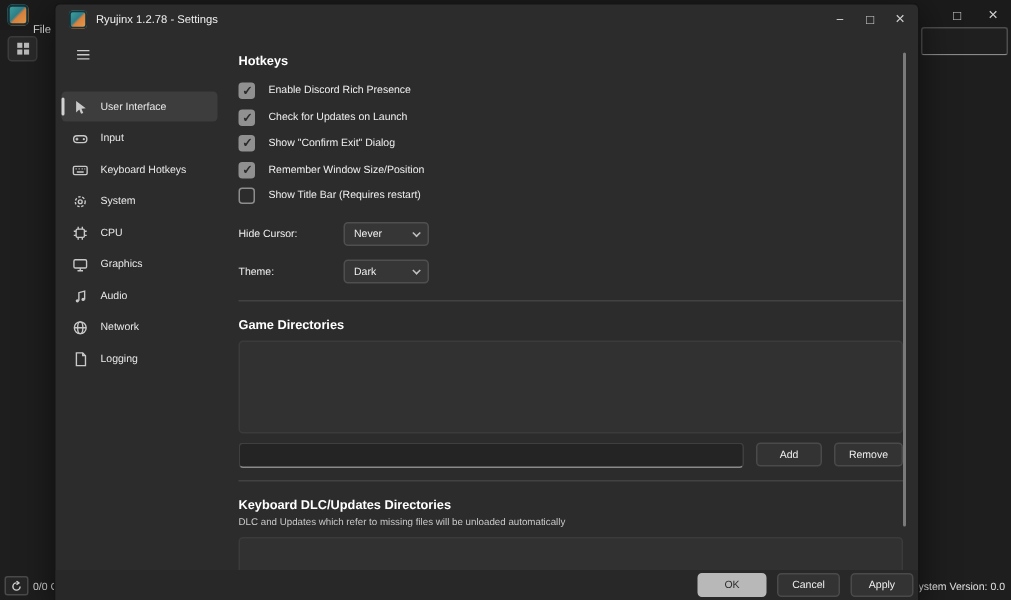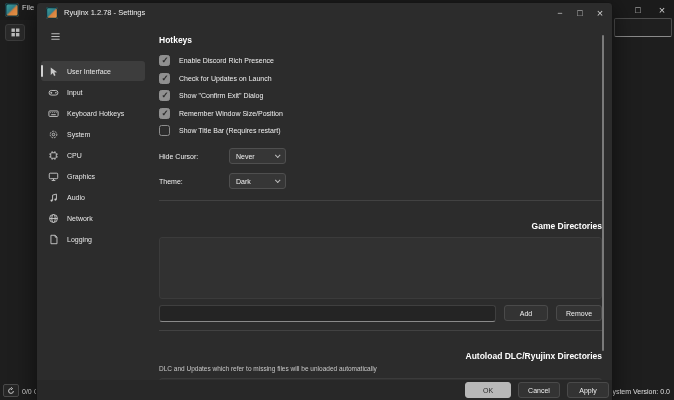--- a/index.html
+++ b/index.html
@@ -5,21 +5,21 @@
   * { margin:0; padding:0; box-sizing:border-box; }
   html,body { width:674px; height:400px; overflow:hidden; background:#1e1e1e;
     font-family:"Liberation Sans", sans-serif; color:#e6e6e6; }
   body { position:relative; }
 
   
   .mw-titlebar { position:absolute; top:0; left:0; right:0; height:20px; background:#1b1b1b; }
   .mw-appicon { position:absolute; left:5px; top:3px; width:14px; height:14px; border-radius:3px;
     background:linear-gradient(135deg,#3fa8a0 0%,#2f7f8a 45%,#d9813f 55%,#e8a04a 100%);
     box-shadow:inset 0 0 0 1.5px #16323a; }
-  .mw-menu { position:absolute; left:22px; top:3px; font-size:7.5px; color:#dcdcdc; }
+  .mw-menu { position:absolute; left:22px; top:15px; font-size:7.5px; color:#dcdcdc; }
   .mw-controls { position:absolute; right:0; top:0; height:20px; display:flex; }
   .winbtn { width:24px; height:20px; display:flex; align-items:center; justify-content:center;
     color:#cfcfcf; font-size:9px; cursor:default; }
   .mw-toolbar-btn { position:absolute; left:5px; top:24px; width:20px; height:17px;
     background:#2a2a2a; border:1px solid #3c3c3c; border-radius:3px;
     display:flex; align-items:center; justify-content:center; }
   .mw-search { position:absolute; right:2px; top:18px; width:58px; height:19px;
     background:#1f1f1f; border:1px solid #4d4d4d; border-bottom:1px solid #8a8a8a;
     border-radius:2px; color:#eee; font-size:7px; padding:0 4px; outline:none; }
   .mw-statusbar { position:absolute; left:0; right:0; bottom:0; height:18px; background:#1e1e1e; }
@@ -69,21 +69,21 @@
     font-size:8.5px; font-weight:bold; }
   .chk-label { font-size:7px; margin-left:9px; color:#f0f0f0; }
   .field-row { display:flex; align-items:center; margin-top:8px; height:17px; }
   .field-label { width:70px; font-size:7px; color:#f0f0f0; flex:none; }
   .dropdown { width:57px; height:16px; background:#363636; border:1px solid #4f4f4f; border-radius:3px;
     display:flex; align-items:center; padding:0 6px; justify-content:space-between; }
   .dd-value { font-size:7px; color:#f0f0f0; }
   .caret { width:4px; height:4px; border-right:1px solid #c0c0c0; border-bottom:1px solid #c0c0c0;
     transform:rotate(45deg) translateY(-1px); }
   .divider { height:1px; background:#424242; margin-top:10px; }
-  .sec-head { margin-top:20px;text-align:right; }
+  .sec-head { margin-top:10px; }
   .listbox { background:#313131; border:1px solid #3b3b3b; border-radius:3px; margin-top:6px; }
   .lb-tall { height:62px; }
   .lb-short { height:33px; }
   .dir-row { display:flex; align-items:center; margin-top:6px; }
   .dir-input { flex:1; height:17px; background:#242424; border:1px solid #3f3f3f;
     border-bottom:1px solid #8a8a8a; border-radius:3px; color:#eee; font-size:7px; padding:0 5px; outline:none; }
   .btn { height:16px; background:#333333; border:1px solid #4a4a4a; border-radius:3px; color:#efefef;
     font-size:7px; display:flex; align-items:center; justify-content:center; cursor:default; }
   .btn-add { width:44px; margin-left:8px; }
   .btn-remove { width:46px; margin-left:8px; }
@@ -263,21 +263,21 @@
       <div class="divider"></div>
       <div class="h1 sec-head">Game Directories</div>
       <div class="listbox lb-tall"></div>
       <div class="dir-row">
         <input class="dir-input" value="" style="">
         <div class="btn btn-add">Add</div>
         <div class="btn btn-remove">Remove</div>
       </div>
 
       <div class="divider" style="margin-top:8px;"></div>
-      <div class="h1 sec-head">Autoload DLC/Ryujinx Directories</div>
+      <div class="h1 sec-head">Keyboard DLC/Updates Directories</div>
       <div class="subtitle">DLC and Updates which refer to missing files will be unloaded automatically</div>
       <div class="listbox lb-short"></div>
     </div>
   </div>
 
   <div class="scroll-thumb"></div>
 
   <div class="dlg-footer">
     <div class="btn btn-ok">OK</div>
     <div class="btn btn-cancel">Cancel</div>

